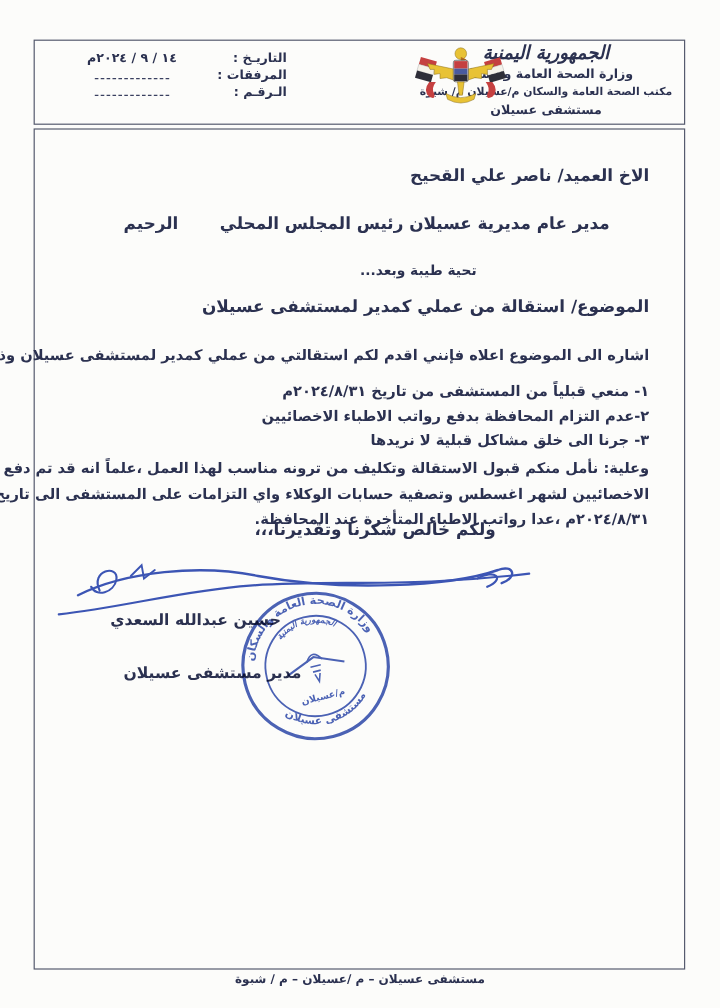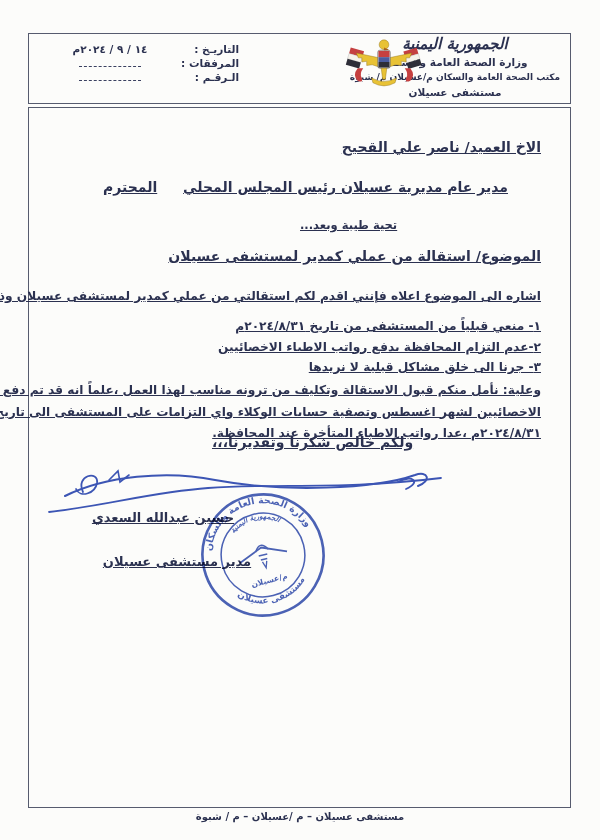--- a/index.html
+++ b/index.html
@@ -26,21 +26,21 @@
   .bismillah { font-size:11.5px; font-weight:700; font-style:italic; letter-spacing:-1px; white-space:nowrap; direction:rtl; }
   .emblem { margin-top:1px; }
 
   .meta-block { position:absolute; left:14px; top:9px; width:196px; direction:rtl; font-size:10.5px; font-weight:700; }
   .meta-row { display:flex; align-items:flex-end; margin-bottom:2px; }
   .meta-label { width:62px; white-space:nowrap; }
   .meta-value { flex:1; text-align:center; white-space:nowrap; }
   .dashes { display:inline-block; width:62px; height:8px; border-bottom:1.3px dashed #3a4060; }
 
   
-  .abs { position:absolute; direction:rtl;text-decoration:underline; }
+  .abs { position:absolute; direction:rtl; }
   .addressee1 { top:31px; right:29px; font-size:14px; font-weight:700; white-space:nowrap; }
   .addressee2 { top:71px; right:62px; font-size:14px; font-weight:700; white-space:nowrap; }
   .honorific  { top:71px; left:74px;  font-size:14px; font-weight:700; }
   .greeting   { top:110px; left:247px; font-size:11.5px; font-weight:700; white-space:nowrap;margin-left:24px; }
   .subject    { top:140px; right:29px; font-size:14px; font-weight:700; white-space:nowrap; }
   .intro      { top:181px; right:29px; font-size:12.2px; font-weight:600; white-space:nowrap; }
   .reasons    { top:208px; right:29px; font-size:12.2px; font-weight:600; line-height:20.5px;margin-left:32px; }
   .closing    { top:272px; right:29px; font-size:12.2px; font-weight:600; line-height:21.5px; }
   .closing div, .reasons div { white-space:nowrap; text-align:right; }
   .thanks     { top:326px; left:183px; font-size:14px; font-weight:700; white-space:nowrap; }
@@ -112,21 +112,21 @@
       <span class="meta-label">الـرقـم :</span>
       <span class="meta-value"><span class="dashes"></span></span>
     </div>
   </div>
 </div>
 
 <div id="bodybox" class="box">
 
   <div class="abs addressee1">الاخ العميد/ ناصر علي القحيح</div>
   <div class="abs addressee2">مدير عام مديرية عسيلان رئيس المجلس المحلي</div>
-  <div class="abs honorific">المحترم</div>
+  <div class="abs honorific">الرحيم</div>
   <div class="abs greeting">تحية طيبة وبعد...</div>
   <div class="abs subject">الموضوع/ استقالة من عملي كمدير لمستشفى عسيلان</div>
   <div class="abs intro">اشاره الى الموضوع اعلاه فإنني اقدم لكم استقالتي من عملي كمدير لمستشفى عسيلان وذلك للأسباب التالية:</div>
 
   <div class="abs reasons">
     <div>١- منعي قبلياً من المستشفى من تاريخ ٢٠٢٤/٨/٣١م</div>
     <div>٢-عدم التزام المحافظة بدفع رواتب الاطباء الاخصائيين</div>
     <div>٣- جرنا الى خلق مشاكل قبلية لا نريدها</div>
   </div>
 

